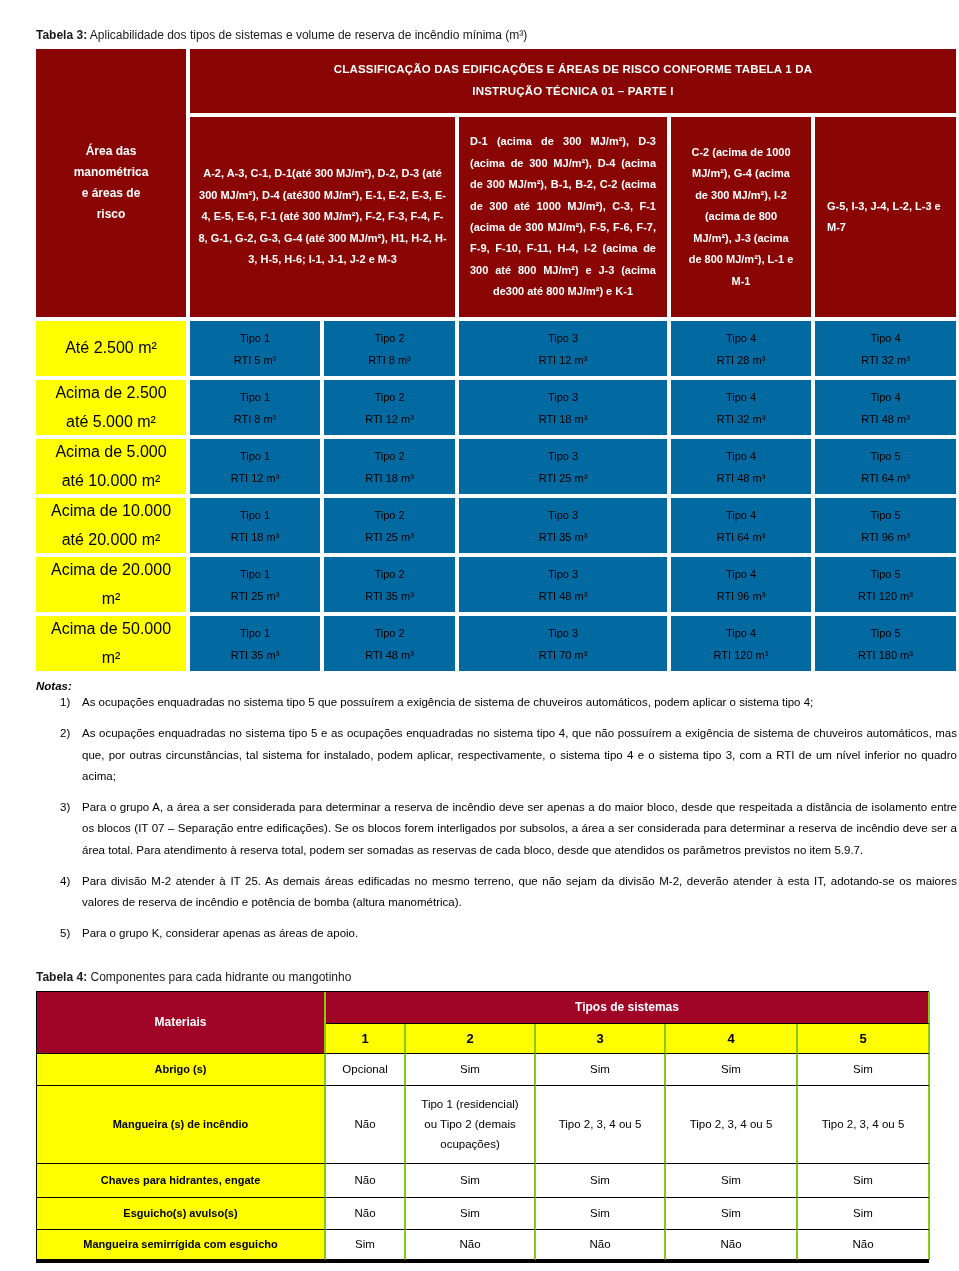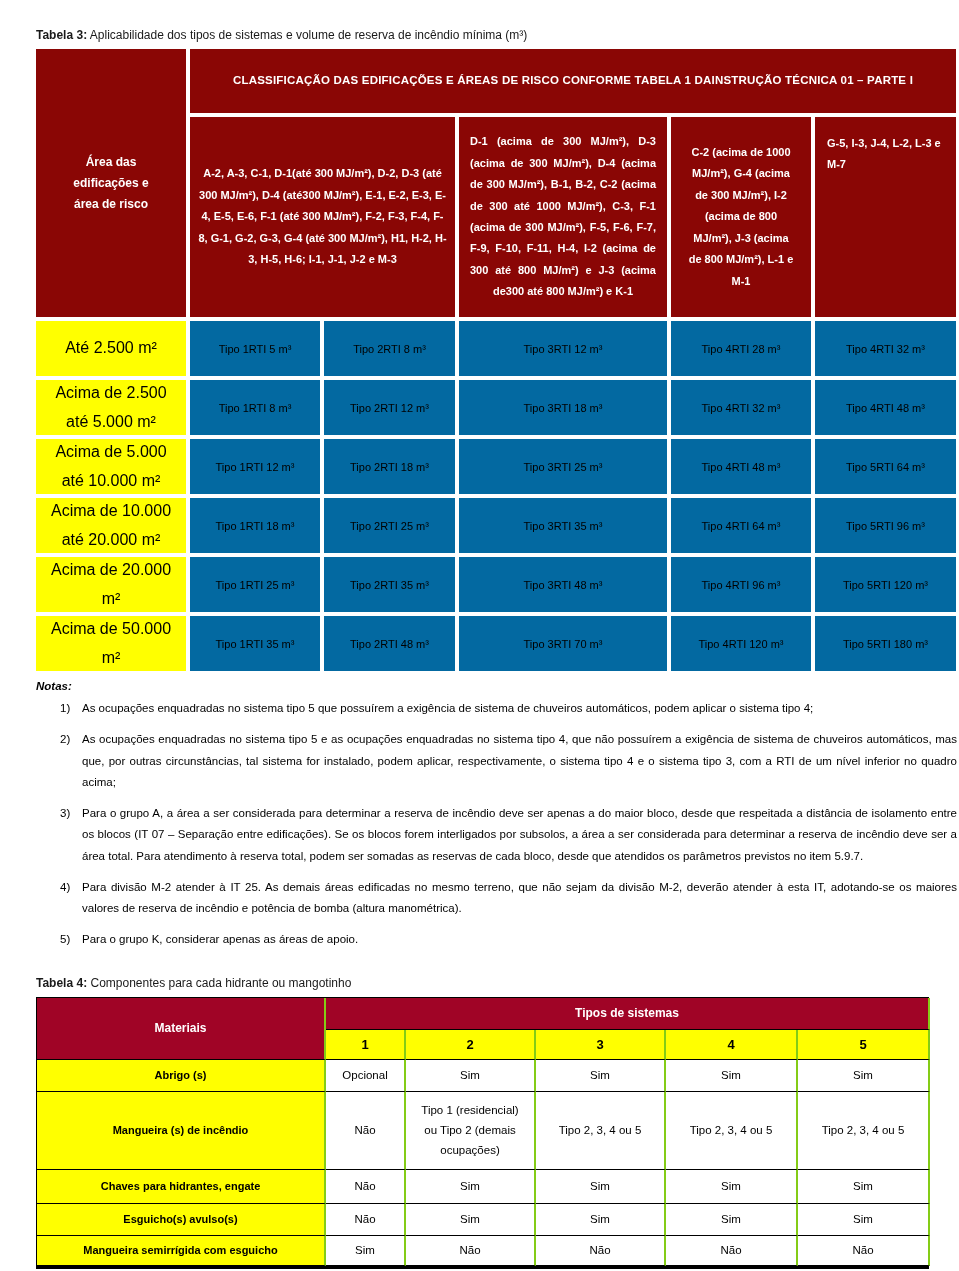--- a/index.html
+++ b/index.html
@@ -7,35 +7,35 @@
   .page { width: 959px; height: 1271px; background: #fff; padding-top: 28px; position: relative; overflow: hidden; }
 
   .tbl-title { margin-left: 36px; font-size: 12px; color: #1a1a1a; }
   .tbl-title b { font-weight: bold; }
 
   
   .t3 { margin: 7px 0 0 36px; width: 920px; display: grid;
         grid-template-columns: 150px 130px 131px 208px 140px 141px;
         grid-template-rows: 64px 200px repeat(6, 55px);
         gap: 4px; background: #ffffff; }
-  .t3 .cell { display: flex; flex-direction: row; justify-content: center; align-items: center; text-align: center; }
+  .t3 .cell { display: flex; flex-direction: column; justify-content: center; align-items: center; text-align: center; }
   .t3 .maroon { background: #8A0605; color: #ffffff; font-weight: bold; font-size: 11px; }
   .t3 .corner { grid-column: 1; grid-row: 1 / 3; font-size: 12px; padding: 0 34px; line-height: 1.75; }
   .t3 .tophead { grid-column: 2 / 7; grid-row: 1; font-size: 11.5px; line-height: 1.9; letter-spacing: .2px; }
   .t3 .ghead { grid-row: 2; line-height: 1.95; padding: 0 8px; }
   .t3 .g1 { grid-column: 2 / 4; }
   .t3 .g2 { grid-column: 4; text-align: justify; text-align-last: center; padding: 0 11px; }
   .t3 .g3 { grid-column: 5; padding: 0 16px; }
   .t3 .g4 { grid-column: 6; align-items: flex-start; text-align: left; padding: 16px 12px; }
   .t3 .area { background: #FFFF00; font-size: 16px; line-height: 1.8; padding: 0 10px; }
   .t3 .data { background: #0369a1; font-size: 11px; line-height: 2.0; }
 
   
   .notes { margin: 9px 0 0 36px; width: 921px; }
-  .notes-label { font-size: 11.5px; font-weight: bold; font-style: italic; margin-bottom: 6px; }
+  .notes-label { font-size: 11.5px; font-weight: bold; font-style: italic; }
   .note { display: flex; margin: 0 0 10px 24px; font-size: 11.5px; line-height: 1.85; }
   .note .num { flex: 0 0 22px; }
   .note .txt { flex: 1; text-align: justify; }
 
   
   .t4-title { margin-top: 25px; }
   .t4 { margin: 7px 0 0 36px; width: 893px; display: grid;
         grid-template-columns: 289px 80px 130px 130px 132px 132px;
         grid-template-rows: 32px 30px 32px 78px 34px 32px 30px;
         border-top: 1px solid #000; border-left: 1px solid #000; border-bottom: 3px solid #000; }
@@ -49,21 +49,21 @@
   .t4 .val { background: #ffffff; font-size: 11.5px; line-height: 1.75; }
 </style>
 </head>
 <body>
 
 <div class="page">
 
   <p class="tbl-title"><b>Tabela 3:</b><span> Aplicabilidade dos tipos de sistemas e volume de reserva de incêndio mínima (m³)</span></p>
 
   <div class="t3">
-    <div class="cell maroon corner">Área das edificações e área de risco</div>
+    <div class="cell maroon corner">Área das manométrica e áreas de risco</div>
     <div class="cell maroon tophead">
       <div>CLASSIFICAÇÃO DAS EDIFICAÇÕES E ÁREAS DE RISCO CONFORME TABELA 1  DA</div>
       <div>INSTRUÇÃO TÉCNICA 01 – PARTE I</div>
     </div>
     <div class="cell maroon ghead g1">A-2, A-3, C-1, D-1(até 300 MJ/m²), D-2, D-3 (até 300 MJ/m²), D-4 (até300 MJ/m²), E-1, E-2, E-3, E-4, E-5, E-6, F-1 (até 300 MJ/m²), F-2, F-3, F-4, F-8, G-1, G-2, G-3, G-4  (até 300 MJ/m²), H1, H-2, H-3, H-5, H-6; I-1, J-1, J-2 e M-3</div>
     <div class="cell maroon ghead g2">D-1 (acima de 300 MJ/m²), D-3 (acima de 300 MJ/m²), D-4 (acima de 300 MJ/m²), B-1, B-2, C-2 (acima de 300 até 1000 MJ/m²), C-3, F-1 (acima de 300 MJ/m²), F-5, F-6, F-7, F-9, F-10, F-11, H-4, I-2 (acima de 300 até 800 MJ/m²) e J-3 (acima de300 até 800 MJ/m²) e K-1</div>
     <div class="cell maroon ghead g3">C-2 (acima de 1000 MJ/m²),  G-4 (acima de 300 MJ/m²), I-2 (acima de 800 MJ/m²), J-3 (acima de 800 MJ/m²), L-1 e M-1</div>
     <div class="cell maroon ghead g4">G-5, I-3, J-4, L-2, L-3 e M-7</div>
 
     <div class="cell area">Até 2.500 m²</div>

